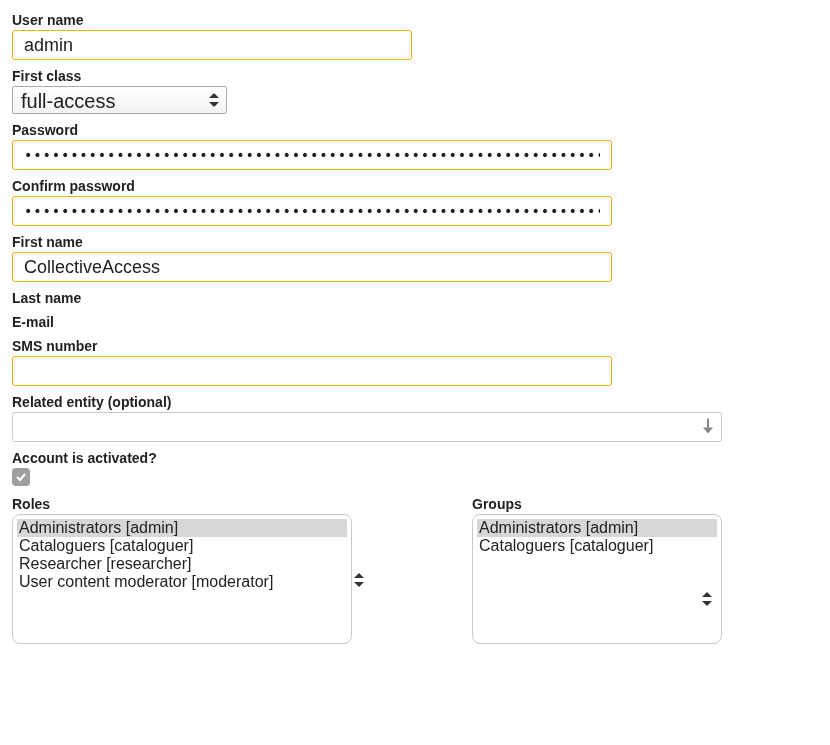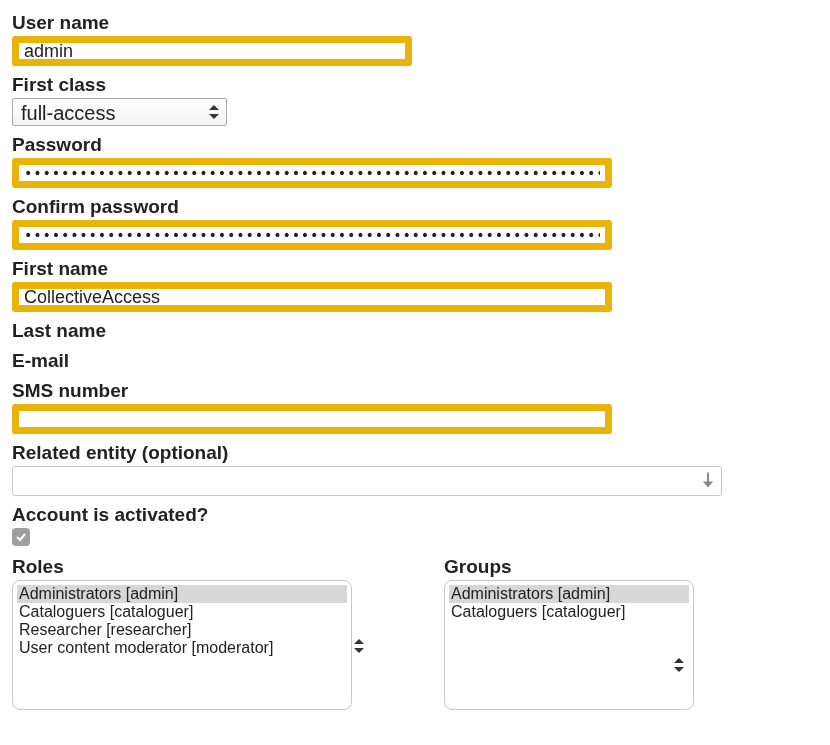--- a/index.html
+++ b/index.html
@@ -8,31 +8,31 @@
     font-size: 15px;
     color: #222;
     margin: 0;
     padding: 12px;
     width: 830px;
     background: #fff;
   }
   .field { margin-bottom: 8px; }
   .field-label {
     font-weight: bold;
-    font-size: 19px;
+    font-size: 14px;
     color: #222;
     display: block;
     margin-bottom: 2px;
   }
   .text-input {
     font-family: inherit;
     font-size: 18px;
     color: #222;
-    padding: 3px 5px;
-    border: 7px solid #eab308;
+    padding: 3px 11px;
+    border: 1px solid #eab308;
     border-radius: 3px;
     background: #fff;
     height: 30px;
   }
   .text-input.small { width: 400px; }
   .text-input.wide { width: 600px; }
   .text-input.password {
     letter-spacing: 0.8px;
     font-family: monospace;
     font-size: 14px;
@@ -82,21 +82,21 @@
     border-radius: 4px;
     background: #9f9f9f;
     display: inline-flex;
     align-items: center;
     justify-content: center;
     cursor: pointer;
   }
   .checkbox svg { display: block; }
   .dual-col {
     display: flex;
-    gap: 92px;
+    gap: 120px;
     margin-top: 10px;
   }
   .col { flex: 0 0 auto; }
   .listbox-wrap {
     position: relative;
     display: inline-block;
   }
   .listbox {
     border: 1px solid #c9c9c9;
     border-radius: 8px;

